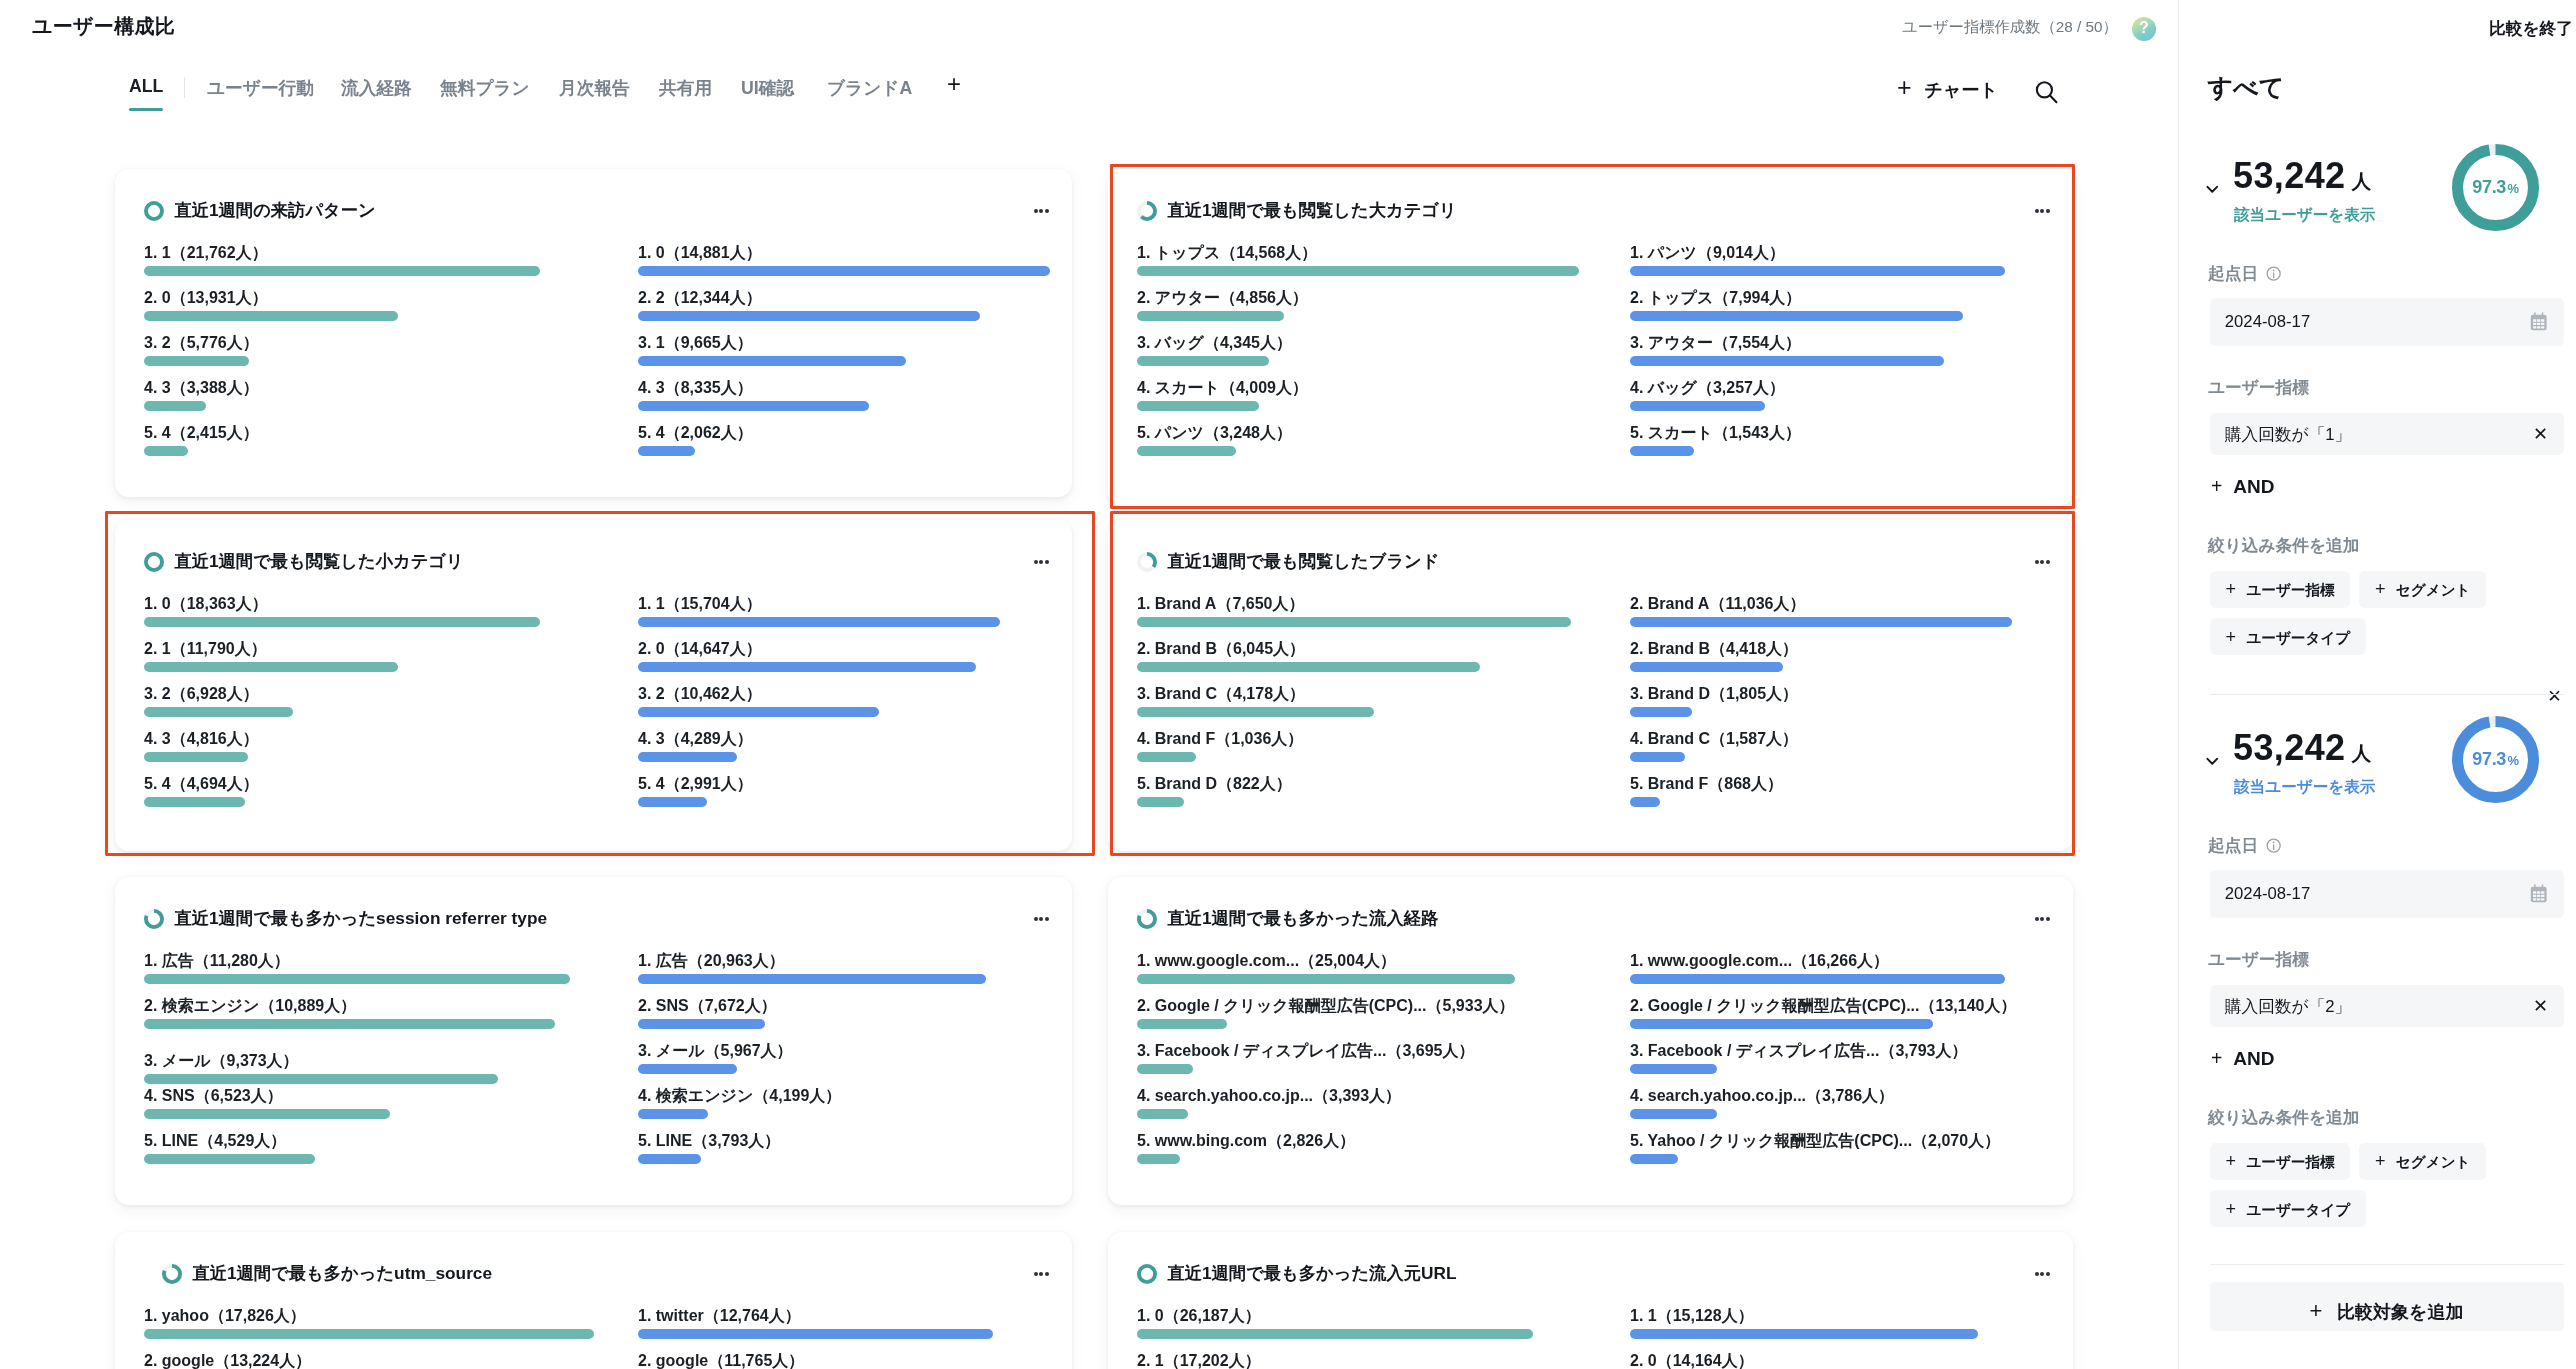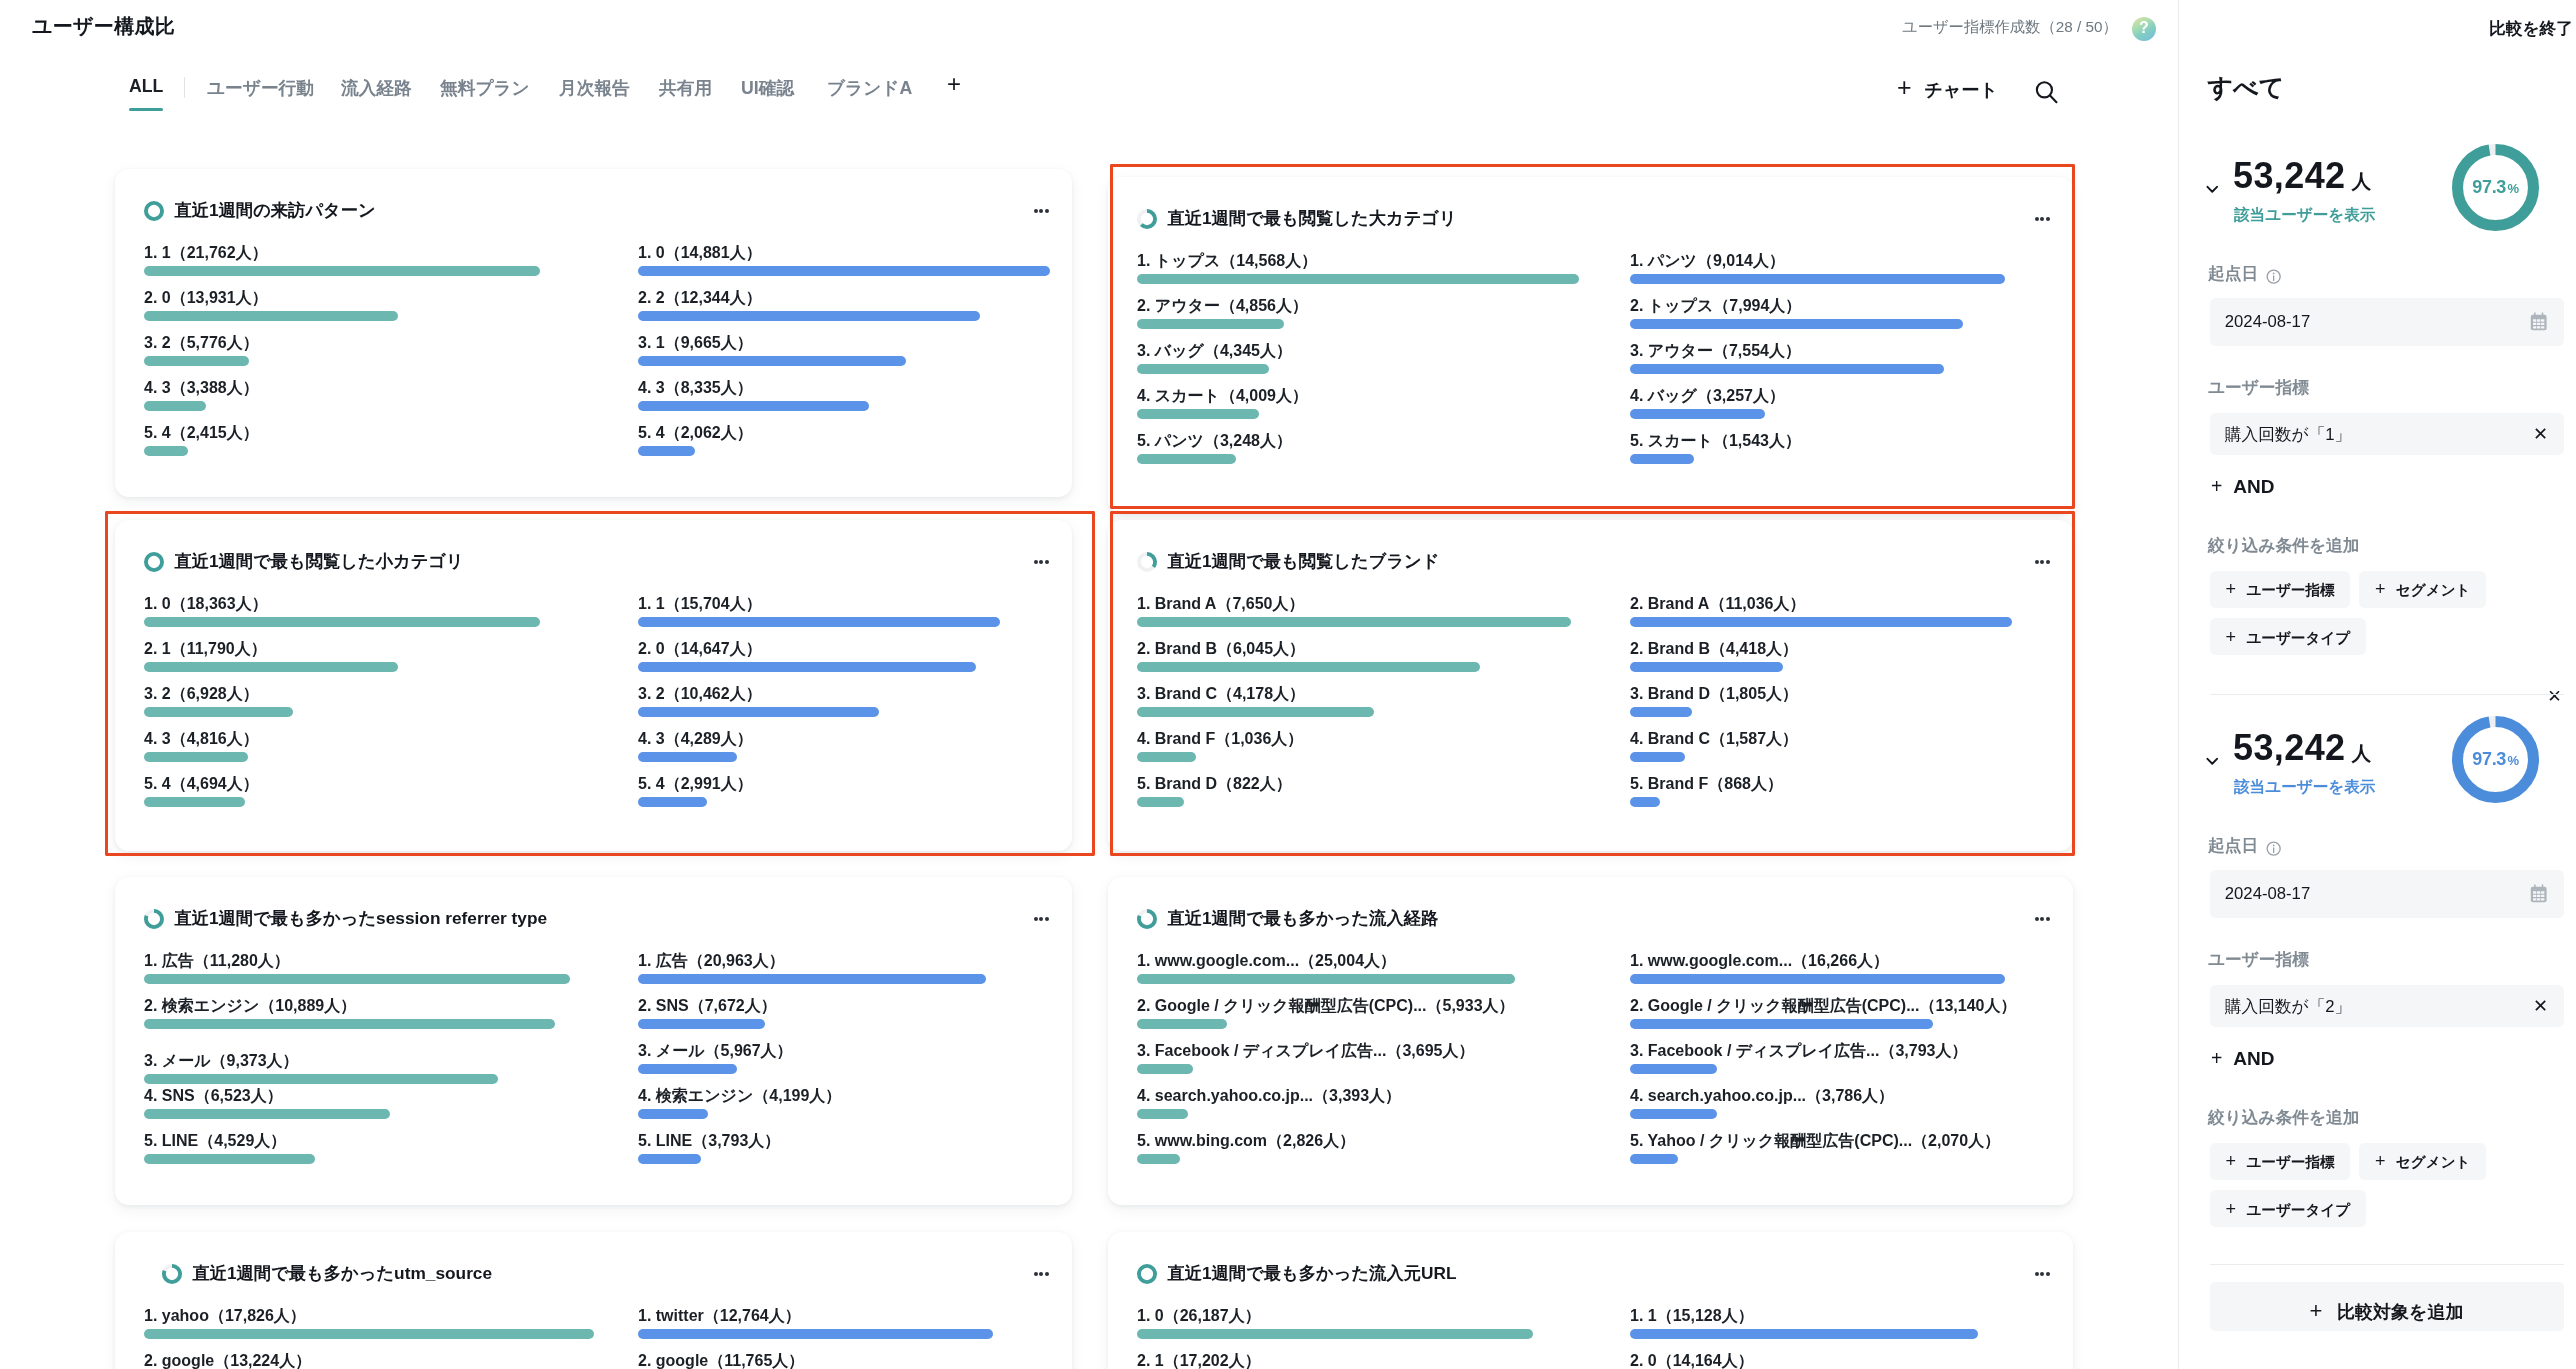--- a/index.html
+++ b/index.html
@@ -58,21 +58,21 @@
   .pnl-close{position:absolute;right:15.3px;top:-37px;font-size:17.3px;color:#14181e;cursor:pointer;line-height:1;}
   .pnl-chev{position:absolute;left:27px;top:30.5px;cursor:pointer;}
   .pnl-count{position:absolute;left:54px;top:2.8px;font-size:36px;font-weight:700;color:#14181e;letter-spacing:0.4px;line-height:1.1;}
   .pnl-unit{font-size:19.4px;font-weight:700;margin-left:6.2px;}
   .pnl-link{position:absolute;left:55px;top:52px;font-size:15.6px;font-weight:700;cursor:pointer;}
   .pnl-donut{position:absolute;left:273px;top:-9px;width:87px;height:87px;}
   .donut-label{position:absolute;left:0;top:0;width:100%;height:100%;display:flex;align-items:center;justify-content:center;
     font-size:18px;font-weight:700;letter-spacing:-0.3px;}
   .donut-label .pc{font-size:13px;position:relative;top:0.7px;margin-left:1.4px;}
 
-  .fld-label{position:absolute;left:29px;font-size:16.7px;font-weight:700;color:#808a93;display:flex;align-items:flex-end;gap:7px;}
+  .fld-label{position:absolute;left:29px;font-size:16.7px;font-weight:700;color:#808a93;display:flex;align-items:center;gap:7px;}
   .fld-label .iico{display:flex;}
   .inputbox{position:absolute;left:30.5px;width:354px;height:48px;background:#f5f6f7;border-radius:5.6px;display:flex;align-items:center;padding:0 15.3px;cursor:pointer;}
   .inputbox .val{font-size:16.7px;color:#14181e;}
   .inputbox .ico{margin-left:auto;display:flex;cursor:pointer;}
   .inputbox.cond{height:42px;}
   .inputbox .xico{font-size:18px;color:#14181e;line-height:1;}
   .and-btn{position:absolute;left:32px;display:flex;align-items:baseline;gap:11px;cursor:pointer;}
   .and-btn .p{font-size:19.4px;font-weight:500;color:#14181e;line-height:.6;}
   .and-btn .t{font-size:19px;font-weight:700;color:#14181e;}
   .chipsrow{position:absolute;left:30.5px;display:flex;gap:9px;flex-wrap:wrap;width:340px;row-gap:10.4px;}
@@ -189,21 +189,21 @@
         </div>
         <div class="brow" style="top:180px">
           <div class="blabel">5. 4（2,062人）</div>
           <div class="btrack">
               <div class="bfill blue" style="width:13.86%"></div>
             </div>
         </div>
       </div>
   </div>
   <div class="hlbox" style="left:1110px;top:164px;width:965px;height:345px"></div>
-  <div class="card" style="left:1108px;top:177px;width:965px;height:337px">
+  <div class="card" style="left:1108px;top:169px;width:965px;height:337px">
     <div class="card-head" style="top:31px;left:29px;right:23px">
       <span class="card-icon">
             <svg width="20" height="20" viewBox="0 0 29 29" fill="none">
               <circle cx="14.5" cy="14.5" r="11.70" stroke="#eff1f2" stroke-width="5.6"></circle>
               <circle cx="14.5" cy="14.5" r="11.70" stroke="#3f9e9a" stroke-width="5.6" stroke-dasharray="45.58 27.94" transform="rotate(-90 14.5 14.5)"></circle>
             </svg>
           </span>
       <span class="card-title">直近1週間で最も閲覧した大カテゴリ</span>
       <span class="more-btn">
             <i></i>

